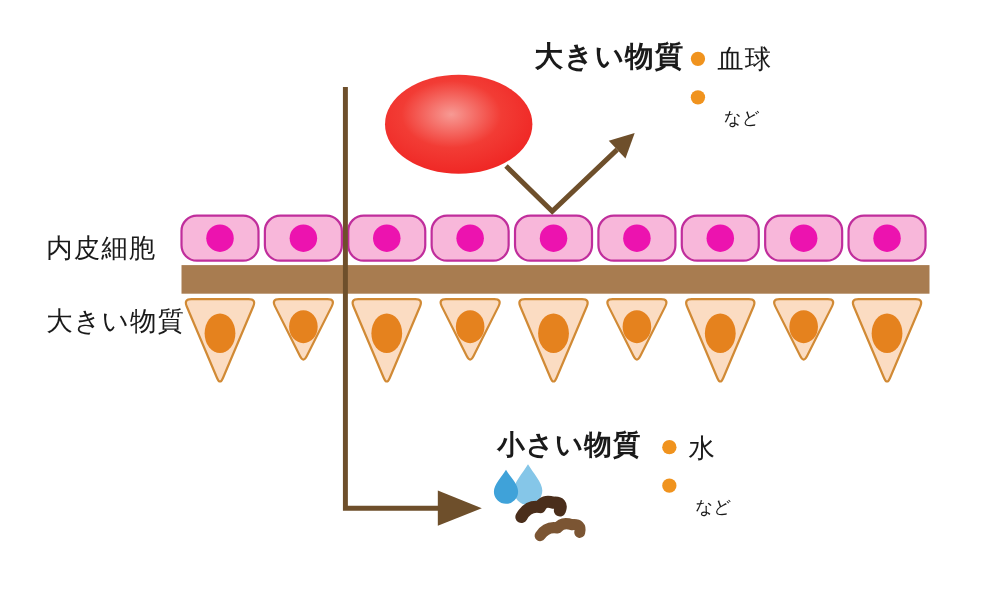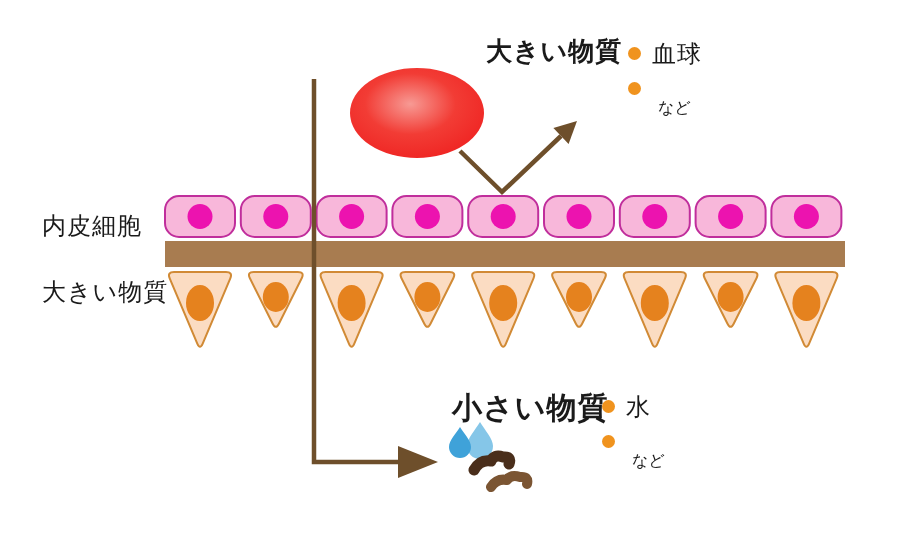--- a/index.html
+++ b/index.html
@@ -132,21 +132,21 @@
       <span class="bullet" style="background: rgb(240, 147, 30);"></span>
       <span class="ltext">血球</span>
       <span class="lsuffix"></span>
     </div>
     <div class="lrow">
       <span class="bullet" style="background: rgb(240, 147, 30);"></span>
       <span class="lsuffix">など</span>
     </div>
   </div>
 
-  <div class="ttl" style="left:452px;top:388px;font-size:30px">小さい物質</div>
+  <div class="ttl" style="left:452px;top:388px;font-size:25px">小さい物質</div>
   <div class="legend" style="left:602px;top:389px">
     <div class="lrow">
       <span class="bullet" style="background: rgb(240, 147, 30);"></span>
       <span class="ltext">水</span>
       <span class="lsuffix"></span>
     </div>
     <div class="lrow">
       <span class="bullet" style="background: rgb(240, 147, 30);"></span>
       <span class="lsuffix">など</span>
     </div>

